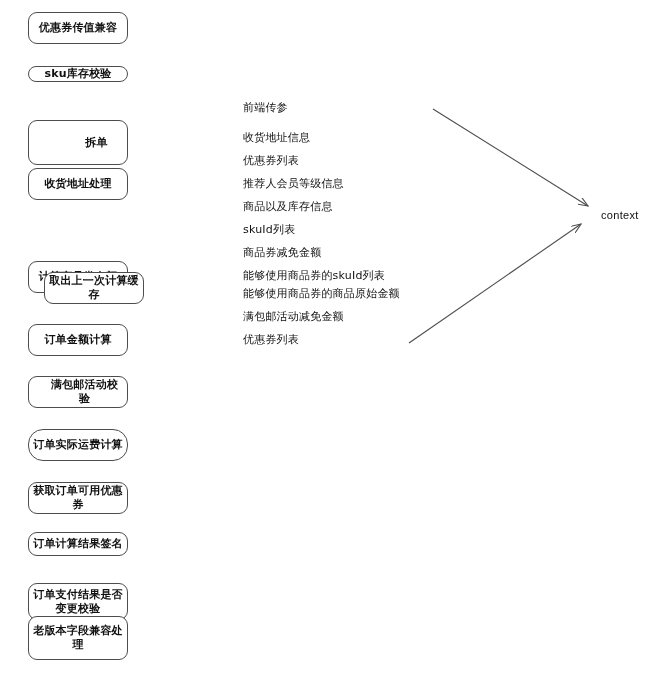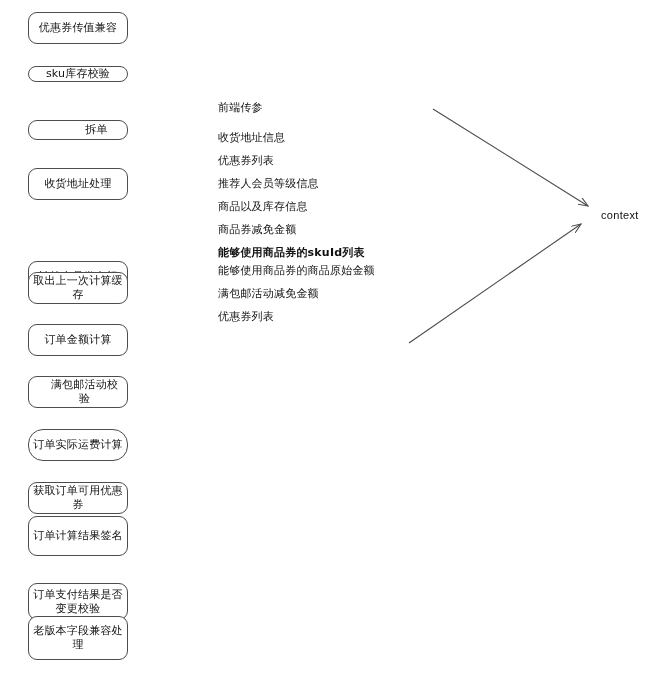--- a/index.html
+++ b/index.html
@@ -35,45 +35,46 @@
     background: #ffffff;
     display: flex;
     align-items: center;
     justify-content: center;
     text-align: center;
     font-size: 11px;
     line-height: 14px;
     letter-spacing: 0.2px;
     color: #111111;
     padding: 2px 4px;
+    font-weight: bold;
   }
 
   
   .param-list {
     position: absolute;
     left: 218px;
     top: 101px;
     width: 190px;
   }
   .param-line {
     font-size: 11px;
     line-height: 13px;
     color: #111111;
     white-space: nowrap;
     letter-spacing: 0.2px;
+    margin-left: 25px;
   }
   .param-line.gap-after {
     margin-bottom: 17px;
   }
   .param-line.sp {
     margin-bottom: 10px;
   }
   .param-line.tight {
     margin-bottom: 5px;
-    font-weight: bold;
   }
 
   
   .context-label {
     position: absolute;
     left: 601px;
     top: 209px;
     font-family: Liberation Sans, sans-serif;
     font-size: 11px;
     line-height: 13px;
@@ -96,62 +97,63 @@
 
 <div id="canvas">
 
   <div id="steps-column">
       <div class="step-box" style="top: 12px; height: 32px;">
         <span>优惠券传值兼容</span>
       </div>
       <div class="step-box" style="top: 66px; height: 16px;">
         <span>sku库存校验</span>
       </div>
-      <div class="step-box" style="top: 120px; height: 20px; padding-left: 41px;">
+      <div class="step-box" style="top: 120px; height: 45px; padding-left: 41px;">
         <span>拆单</span>
       </div>
       <div class="step-box" style="top: 168px; height: 32px;">
         <span>收货地址处理</span>
       </div>
       <div class="step-box" style="top: 221px; height: 32px; margin-top: 40px;">
         <span>计算商品券金额</span>
       </div>
-      <div class="step-box" style="top: 272px; height: 32px;">
+      <div class="step-box" style="top: 272px; height: 32px; margin-left: 16px;">
         <span>取出上一次计算缓存</span>
       </div>
       <div class="step-box" style="top: 324px; height: 32px;">
         <span>订单金额计算</span>
       </div>
       <div class="step-box" style="top: 376px; height: 32px; padding-left: 17px;">
         <span>满包邮活动校验</span>
       </div>
       <div class="step-box" style="top: 429px; height: 32px; border-radius: 15px;">
         <span>订单实际运费计算</span>
       </div>
       <div class="step-box" style="top: 482px; height: 32px;">
         <span>获取订单可用优惠券</span>
       </div>
-      <div class="step-box" style="top: 516px; height: 40px; text-align: right;">
+      <div class="step-box" style="top: 532px; height: 24px; text-align: right;">
         <span>订单计算结果签名</span>
       </div>
       <div class="step-box" style="top: 583px; height: 37px;">
         <span>订单支付结果是否变更校验</span>
       </div>
       <div class="step-box" style="top: 616px; height: 44px;">
         <span>老版本字段兼容处理</span>
       </div>
     </div>
 
   <div class="param-list">
     <div class="param-line gap-after">前端传参</div>
     <div id="param-items">
         <div class="param-line sp">收货地址信息</div>
         <div class="param-line sp">优惠券列表</div>
         <div class="param-line sp">推荐人会员等级信息</div>
         <div class="param-line sp">商品以及库存信息</div>
+        <div class="param-line sp">skuId列表</div>
         <div class="param-line sp">商品券减免金额</div>
         <div class="param-line tight">能够使用商品券的skuId列表</div>
         <div class="param-line sp">能够使用商品券的商品原始金额</div>
         <div class="param-line sp">满包邮活动减免金额</div>
         <div class="param-line ">优惠券列表</div>
       </div>
   </div>
 
   <svg class="arrow-layer" viewBox="0 0 662 694" width="662" height="694" xmlns="http://www.w3.org/2000/svg">
     <defs>

